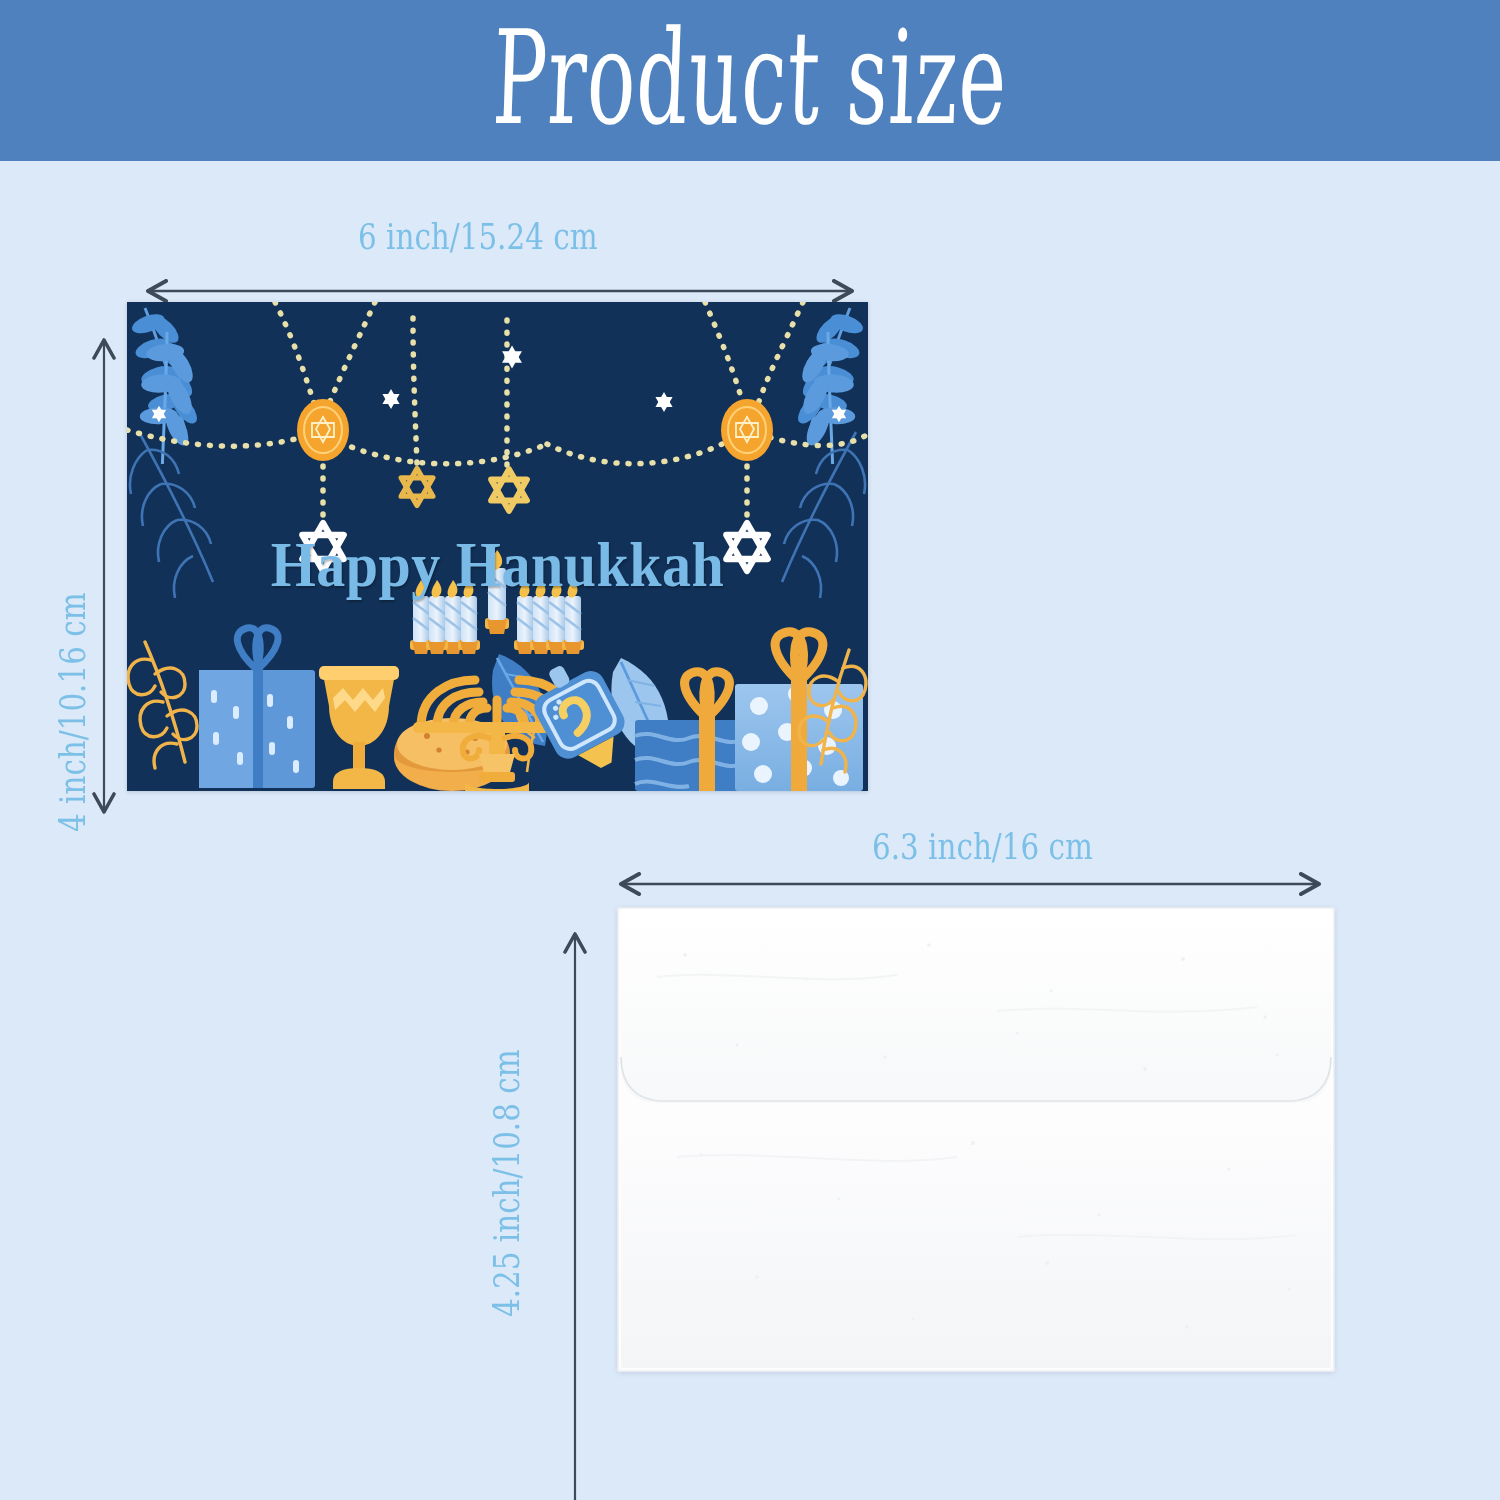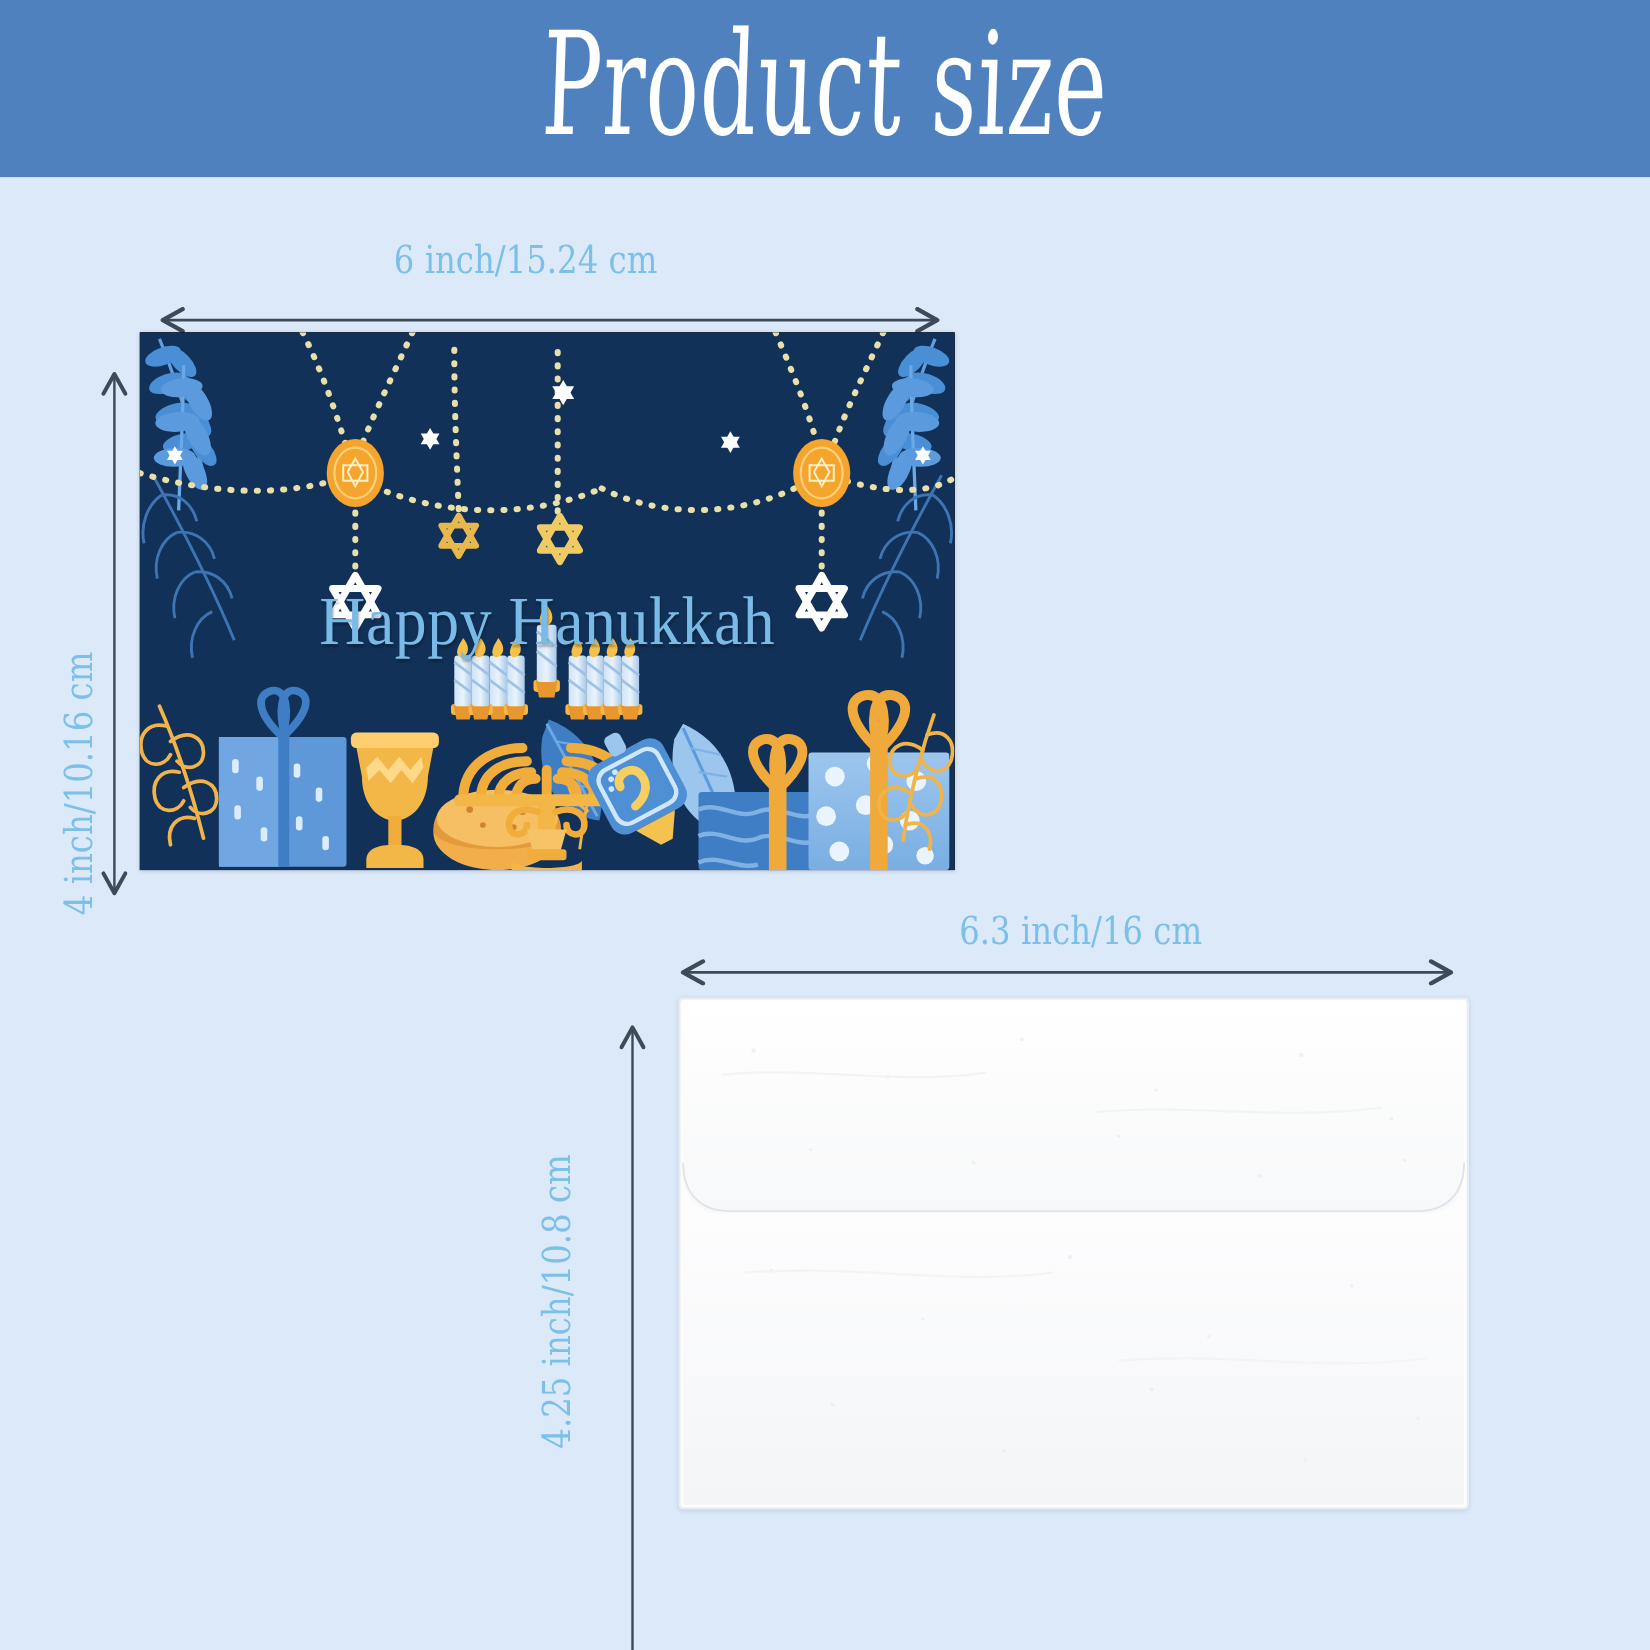--- a/index.html
+++ b/index.html
@@ -69,23 +69,24 @@
   }
   .arrow-h svg, .arrow-v svg { display: block; }
 
   
   .card {
     position: absolute;
     left: 127px;
     top: 302px;
     width: 741px;
     height: 489px;
-    background: #000000;
+    background: #a21caf;
     overflow: hidden;
     box-shadow: 0 1px 4px rgba(40,70,110,0.22);
+    font-weight: bold;
   }
   .card-svg { position: absolute; left: 0; top: 0; }
   .card-title {
     position: absolute;
     left: 0;
     top: 232px;
     width: 741px;
     text-align: center;
     color: #79bbe6;
     font-family: "Liberation Serif", serif;

